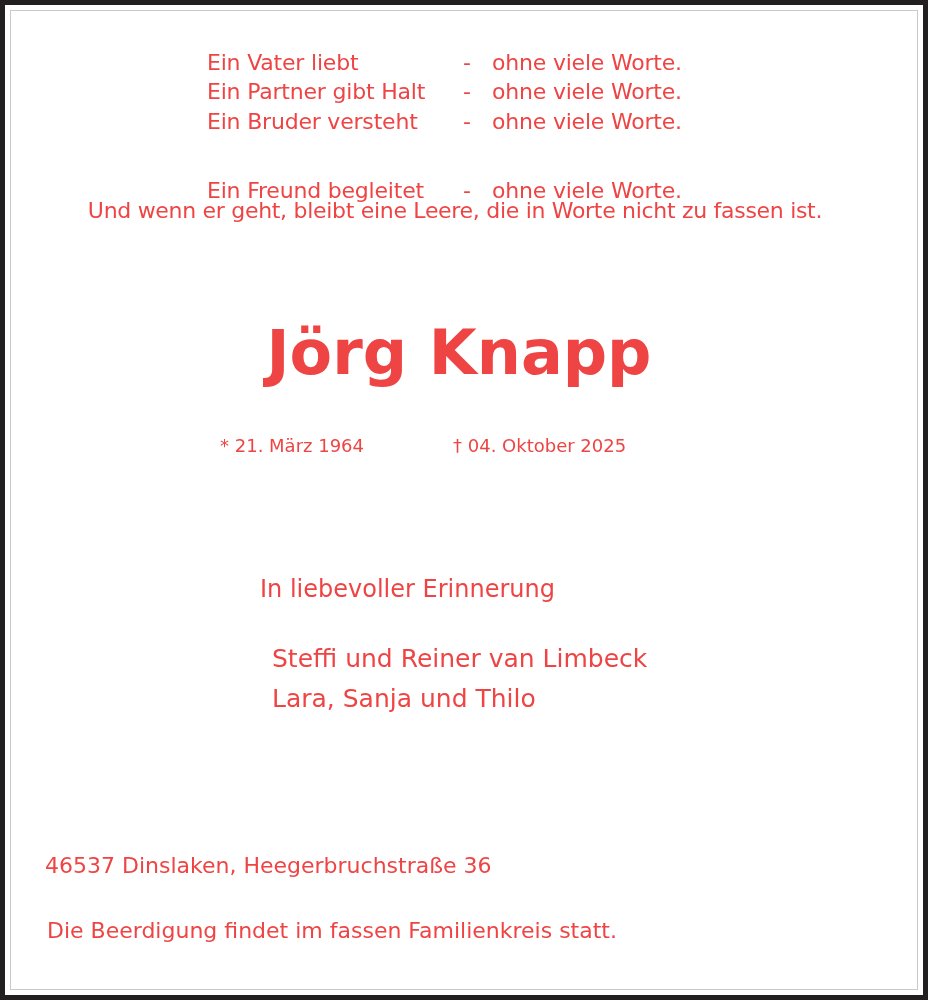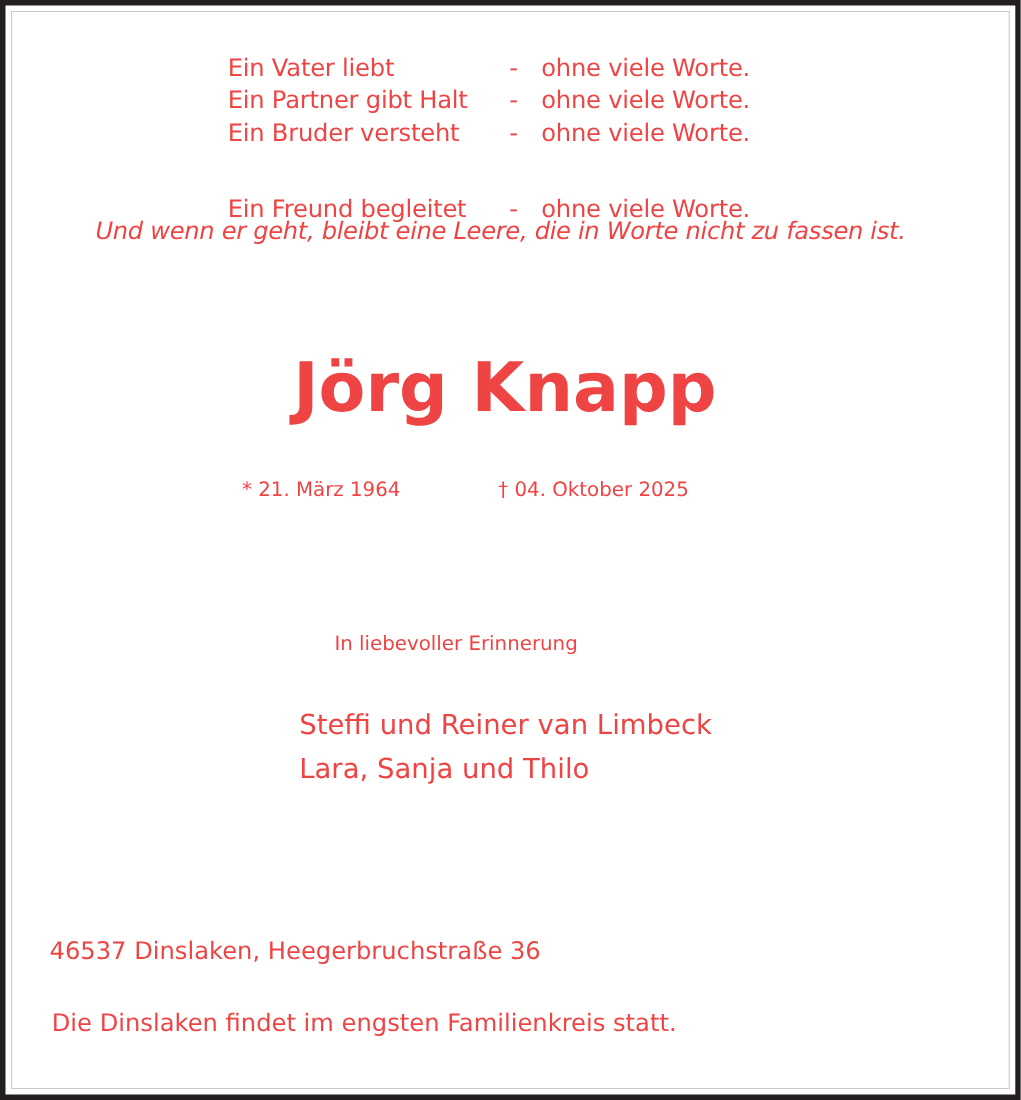--- a/index.html
+++ b/index.html
@@ -22,27 +22,27 @@
     font-family: "DejaVu Sans", "Liberation Sans", sans-serif;
     color: #ef4444;
     white-space: nowrap;
     line-height: 1;
   }
   .poem { font-size: 22px; letter-spacing: -0.2px; }
   .poem-row { position: absolute; left: 0; width: 928px; height: 30px; }
   .poem-a { left: 207px; }
   .poem-dash { left: 463px; }
   .poem-b { left: 492px; }
-  .quote { font-size: 22px; left: 0; width: 910px; text-align: center; letter-spacing: -0.3px; font-style: italic; }
+  .quote { font-size: 22px; left: 0; width: 910px; text-align: center; letter-spacing: -0.3px; }
   .name {
     font-size: 62px; font-weight: bold; left: 0; width: 918px; text-align: center;
     letter-spacing: 0px;
   }
   .date { font-size: 18px; }
-  .remember { font-size: 18px; left: 260px; margin-left: 44px; }
+  .remember { font-size: 24px; left: 260px; }
   .family { font-size: 25px; left: 260px; margin-left: 12px; }
   .footer { font-size: 22px; }
 </style>
 </head>
 <body>
 
 <div class="frame">
   <div class="inner"></div>
 </div>
 
@@ -75,13 +75,13 @@
 
 <div class="txt date" style="top:437px; left:220px;">* 21. März 1964</div>
 <div class="txt date" style="top:437px; left:453px;">† 04. Oktober 2025</div>
 
 <div class="txt remember" style="top:577px;">In liebevoller Erinnerung</div>
 
 <div class="txt family" style="top:646px;">Steffi und Reiner van Limbeck</div>
 <div class="txt family" style="top:686px;">Lara, Sanja und Thilo</div>
 
 <div class="txt footer" style="top:855px; left:45px;">46537 Dinslaken, Heegerbruchstraße 36</div>
-<div class="txt footer" style="top:920px; left:47px;">Die Dinslaken findet im engsten Familienkreis statt.</div>
+<div class="txt footer" style="top:920px; left:47px;">Die Beerdigung findet im fassen Familienkreis statt.</div>
 
 </body></html>

